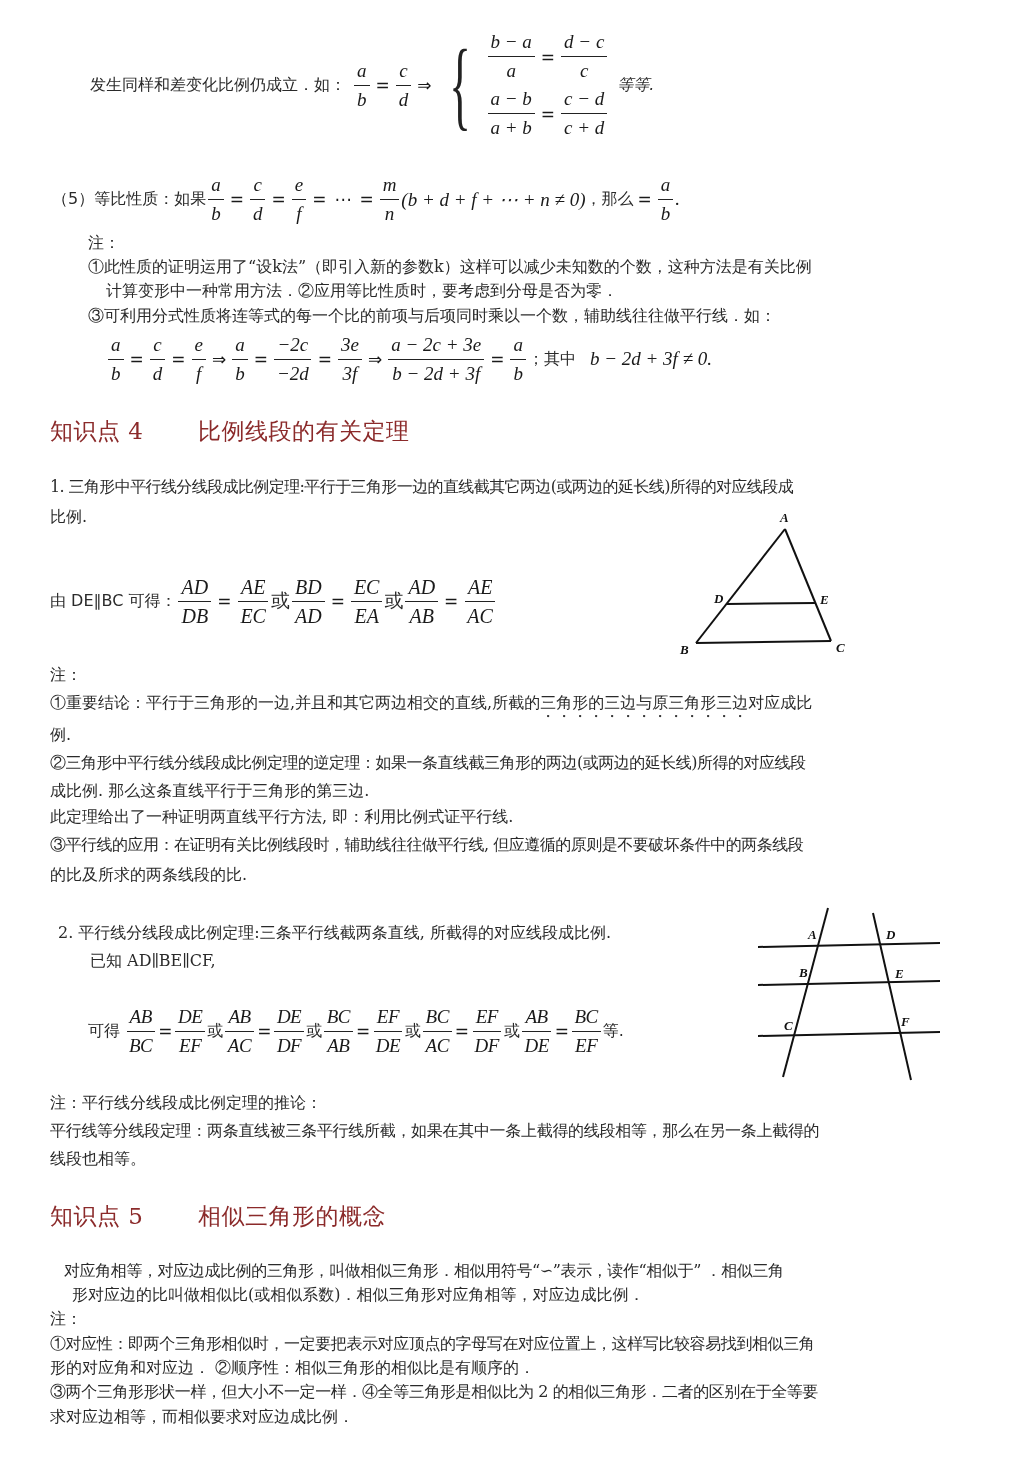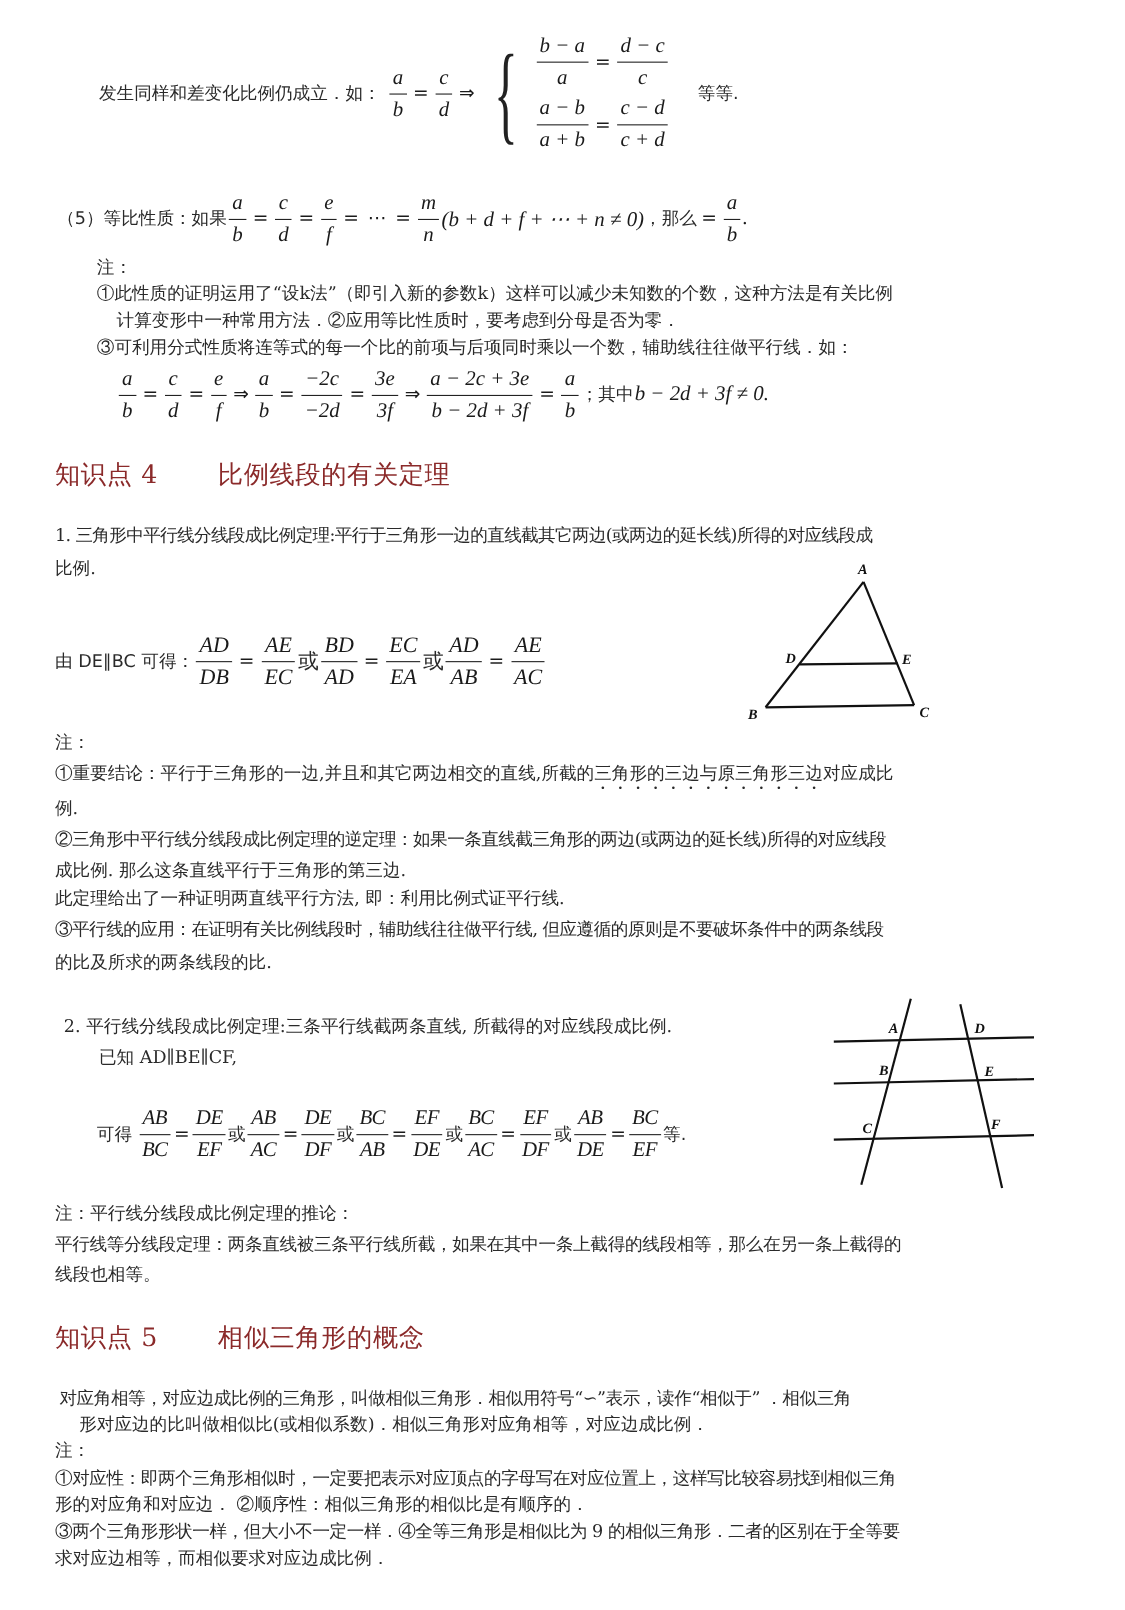--- a/index.html
+++ b/index.html
@@ -58,21 +58,21 @@
             </span>
           <span class="op">=</span>
           <span class="frac">
               <span class="num">c − d</span>
               <span class="den">c + d</span>
             </span>
         </span>
       </span>
     </span>
   </span>
-  <span class="cjk" style="margin-left:25px;">等等.</span>
+  <span class="cjk" style="margin-left:8px;font-style:italic;">等等.</span>
 </div>
 
 <div class="abs row" style="left:52px; top:170px; height:58px;">
   <span class="cjk">（5）等比性质：如果</span>
   <span class="math row">
     <span class="frac">
         <span class="num">a</span>
         <span class="den">b</span>
       </span>
     <span class="op">=</span>
@@ -144,21 +144,21 @@
   <span class="frac">
       <span class="num">a − 2c + 3e</span>
       <span class="den">b − 2d + 3f</span>
     </span>
   <span class="op">=</span>
   <span class="frac">
       <span class="num">a</span>
       <span class="den">b</span>
     </span>
   <span class="cjk">；其中</span>
-  <span style="margin-left:1px;">b − 2d + 3f ≠ 0</span>
+  <span style="margin-left:14px;">b − 2d + 3f ≠ 0</span>
   <span>.</span>
 </div>
 
 <div class="abs heading" style="left:50px; top:416px;">知识点 4</div>
 <div class="abs heading" style="left:198px; top:416px;">比例线段的有关定理</div>
 
 <div class="abs txt" style="left:50px; top:476px; letter-spacing:-0.6px;">1. 三角形中平行线分线段成比例定理:平行于三角形一边的直线截其它两边(或两边的延长线)所得的对应线段成</div>
 <div class="abs txt" style="left:50px; top:506px;">比例.</div>
 
 <div class="abs row" style="left:50px; top:572px; height:58px;">
@@ -292,19 +292,19 @@
   <text x="161" y="131">F</text>
 </svg>
 
 <div class="abs txt" style="left:50px; top:1092px;">注：平行线分线段成比例定理的推论：</div>
 <div class="abs txt" style="left:50px; top:1120px; letter-spacing:-0.3px;">平行线等分线段定理：两条直线被三条平行线所截，如果在其中一条上截得的线段相等，那么在另一条上截得的</div>
 <div class="abs txt" style="left:50px; top:1148px;">线段也相等。</div>
 
 <div class="abs heading" style="left:50px; top:1201px;">知识点 5</div>
 <div class="abs heading" style="left:198px; top:1201px;">相似三角形的概念</div>
 
-<div class="abs txt" style="left:54px; top:1260px; letter-spacing:-0.4px;">对应角相等，对应边成比例的三角形，叫做相似三角形．相似用符号“∽”表示，读作“相似于” ．相似三角</div>
+<div class="abs txt" style="left:64px; top:1260px; letter-spacing:-0.4px;">对应角相等，对应边成比例的三角形，叫做相似三角形．相似用符号“∽”表示，读作“相似于” ．相似三角</div>
 <div class="abs txt" style="left:50px; top:1284px;margin-left:22px;">形对应边的比叫做相似比(或相似系数)．相似三角形对应角相等，对应边成比例．</div>
 <div class="abs txt" style="left:50px; top:1308px;">注：</div>
 <div class="abs txt" style="left:50px; top:1333px; letter-spacing:-0.4px;">①对应性：即两个三角形相似时，一定要把表示对应顶点的字母写在对应位置上，这样写比较容易找到相似三角</div>
 <div class="abs txt" style="left:50px; top:1357px;">形的对应角和对应边．  ②顺序性：相似三角形的相似比是有顺序的．</div>
-<div class="abs txt" style="left:50px; top:1381px; letter-spacing:-0.4px;">③两个三角形形状一样，但大小不一定一样．④全等三角形是相似比为 9 的相似三角形．二者的区别在于全等要</div>
+<div class="abs txt" style="left:50px; top:1381px; letter-spacing:-0.4px;">③两个三角形形状一样，但大小不一定一样．④全等三角形是相似比为 2 的相似三角形．二者的区别在于全等要</div>
 <div class="abs txt" style="left:50px; top:1406px;">求对应边相等，而相似要求对应边成比例．</div>
 
 </body></html>

